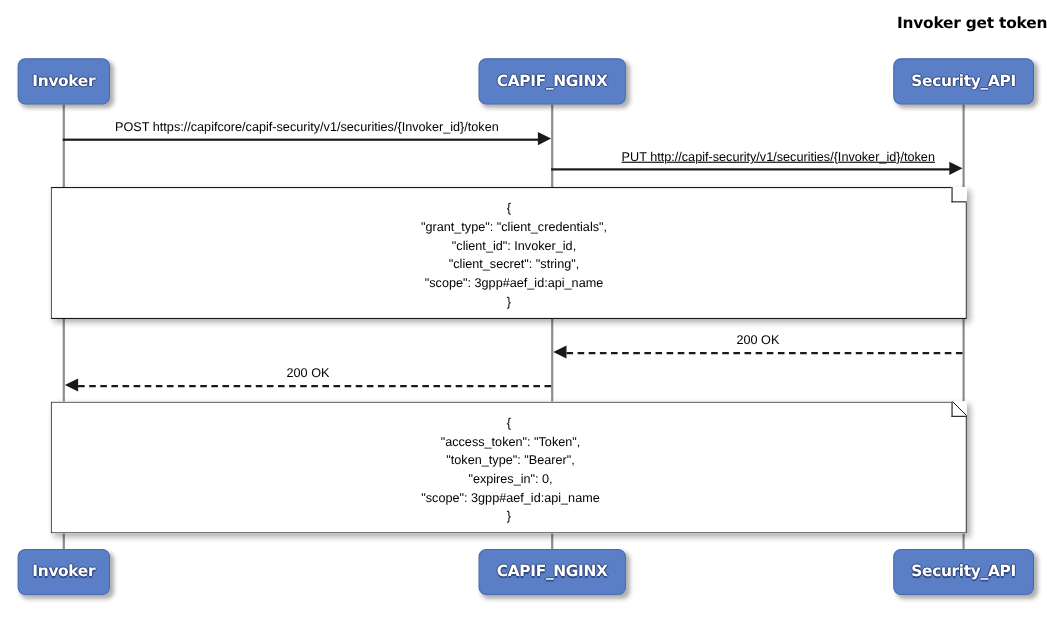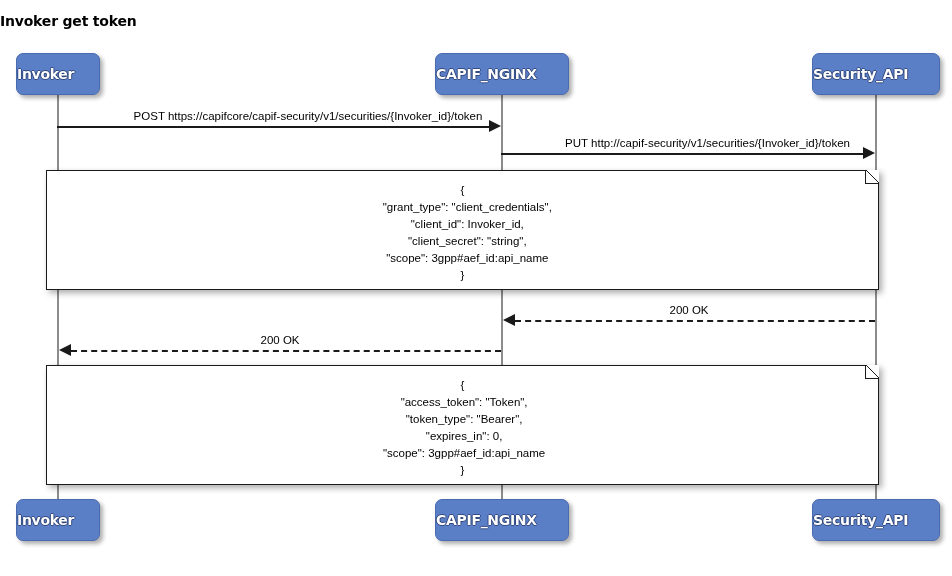--- a/index.html
+++ b/index.html
@@ -17,21 +17,21 @@
     background: #ffffff;
     overflow: hidden;
   }
 
   
   .diagram-title {
     position: absolute;
     left: 0;
     top: 13px;
     width: 952px;
-    text-align: left;
+    text-align: right;
     font-family: "DejaVu Sans", sans-serif;
     font-size: 14px;
     font-weight: bold;
     color: #000000;
     letter-spacing: -0.2px;
     white-space: nowrap;
   }
 
   
   .lifeline {
@@ -44,21 +44,21 @@
 
   
   .participant {
     position: absolute;
     background: #5b7fc7;
     border: 1px solid #4a6ab0;
     border-radius: 7px;
     box-shadow: 3px 3px 4px rgba(0,0,0,0.32);
     display: flex;
     align-items: center;
-    justify-content: flex-start;
+    justify-content: center;
     box-sizing: border-box;
   }
   .participant-label {
     font-family: "DejaVu Sans", sans-serif;
     font-size: 14px;
     font-weight: bold;
     color: #ffffff;
     letter-spacing: -0.3px;
     white-space: nowrap;
     text-shadow:
@@ -176,25 +176,25 @@
   </div>
   <div class="participant" style="left:435px; top:53px; width:134px; height:42px;">
     <span class="participant-label">CAPIF_NGINX</span>
   </div>
   <div class="participant" style="left:812px; top:53px; width:128px; height:42px;">
     <span class="participant-label">Security_API</span>
   </div>
 
   <div class="msg-line" style="left:57px; top:126px; width:434px;"></div>
   <div class="arrow-head right" style="left:489px; top:120px;"></div>
-  <div class="msg-label" style="left:57px; top:110px; width:444px;padding-left:29px;">POST https://capifcore/capif-security/v1/securities/{Invoker_id}/token</div>
+  <div class="msg-label" style="left:57px; top:110px; width:444px;">POST https://capifcore/capif-security/v1/securities/{Invoker_id}/token</div>
 
   <div class="msg-line" style="left:501px; top:153px; width:363px;"></div>
   <div class="arrow-head right" style="left:863px; top:147px;"></div>
-  <div class="msg-label" style="left:501px; top:137px; width:413px;">PUT http://capif-security/v1/securities/{Invoker_id}/token</div>
+  <div class="msg-label" style="left:501px; top:137px; width:413px;text-decoration:underline;">PUT http://capif-security/v1/securities/{Invoker_id}/token</div>
 
   <div class="note" style="left:46px; top:170px; width:833px; height:120px;">
     <div class="note-shape"></div>
     <div class="note-fold"></div>
     <div class="note-body">
       <span class="note-line">{</span>
       <span class="note-line">   "grant_type": "client_credentials",</span>
       <span class="note-line">   "client_id": Invoker_id,</span>
       <span class="note-line">   "client_secret": "string",</span>
       <span class="note-line">   "scope": 3gpp#aef_id:api_name</span>

